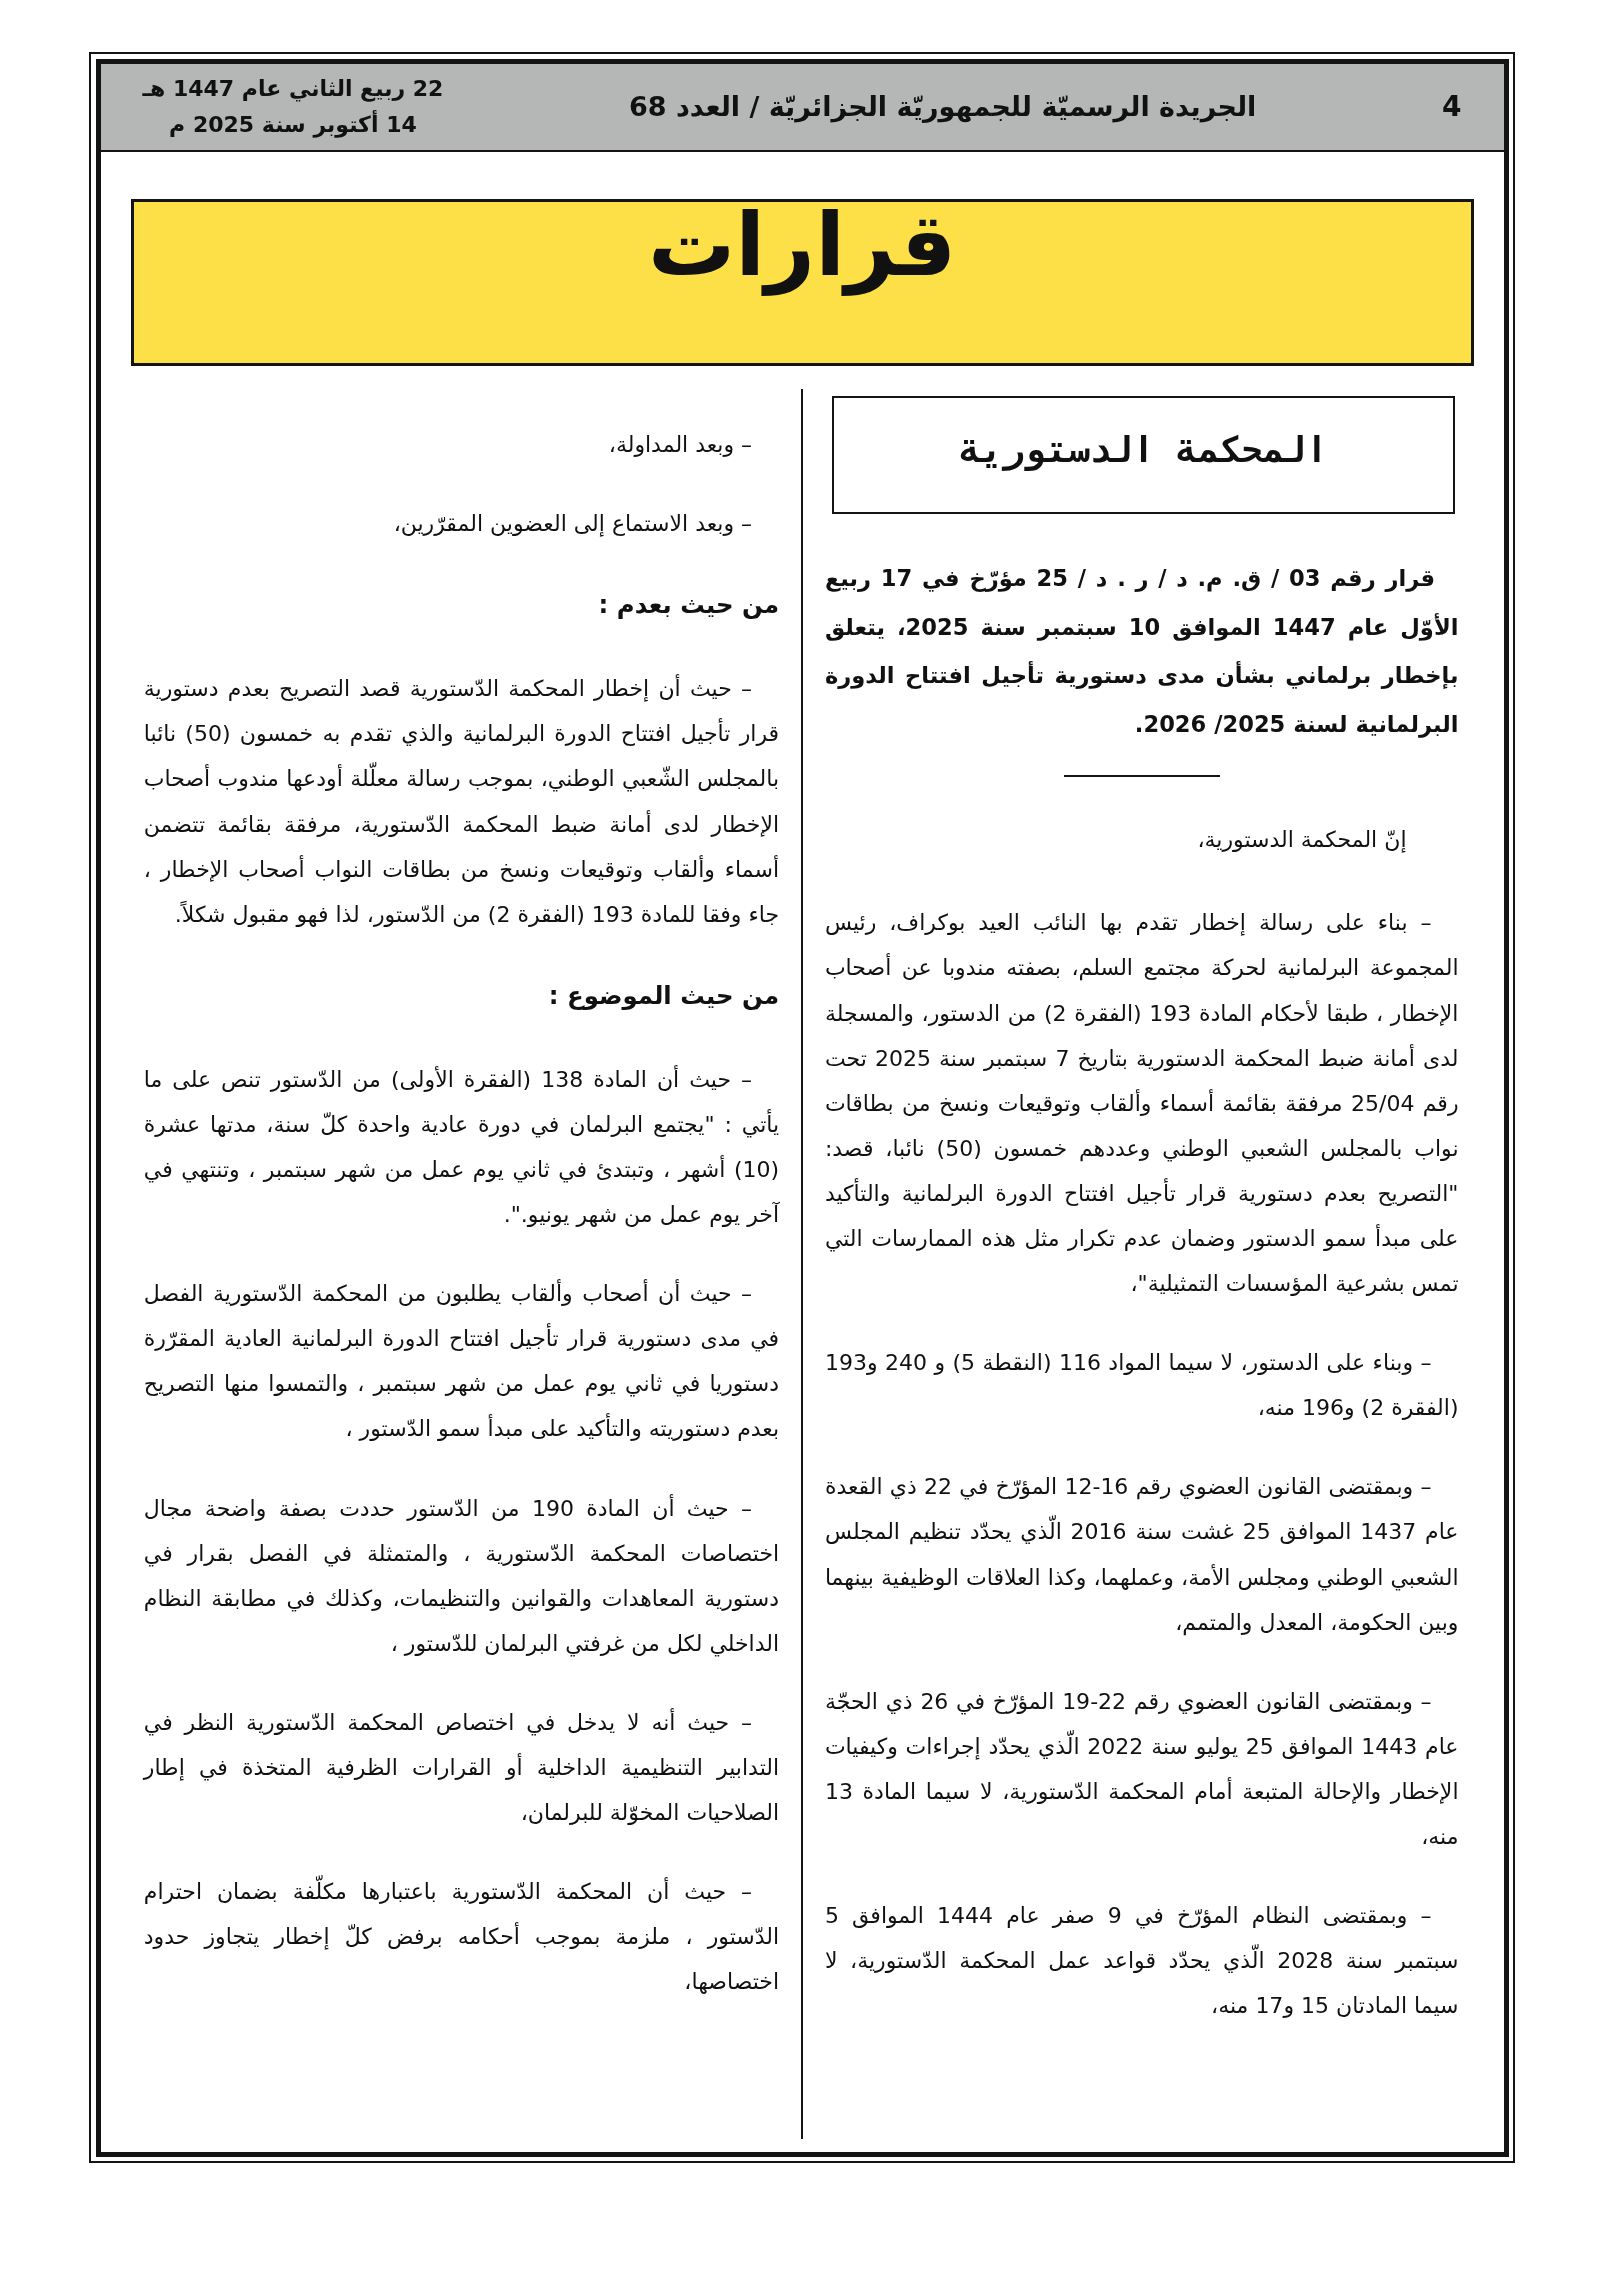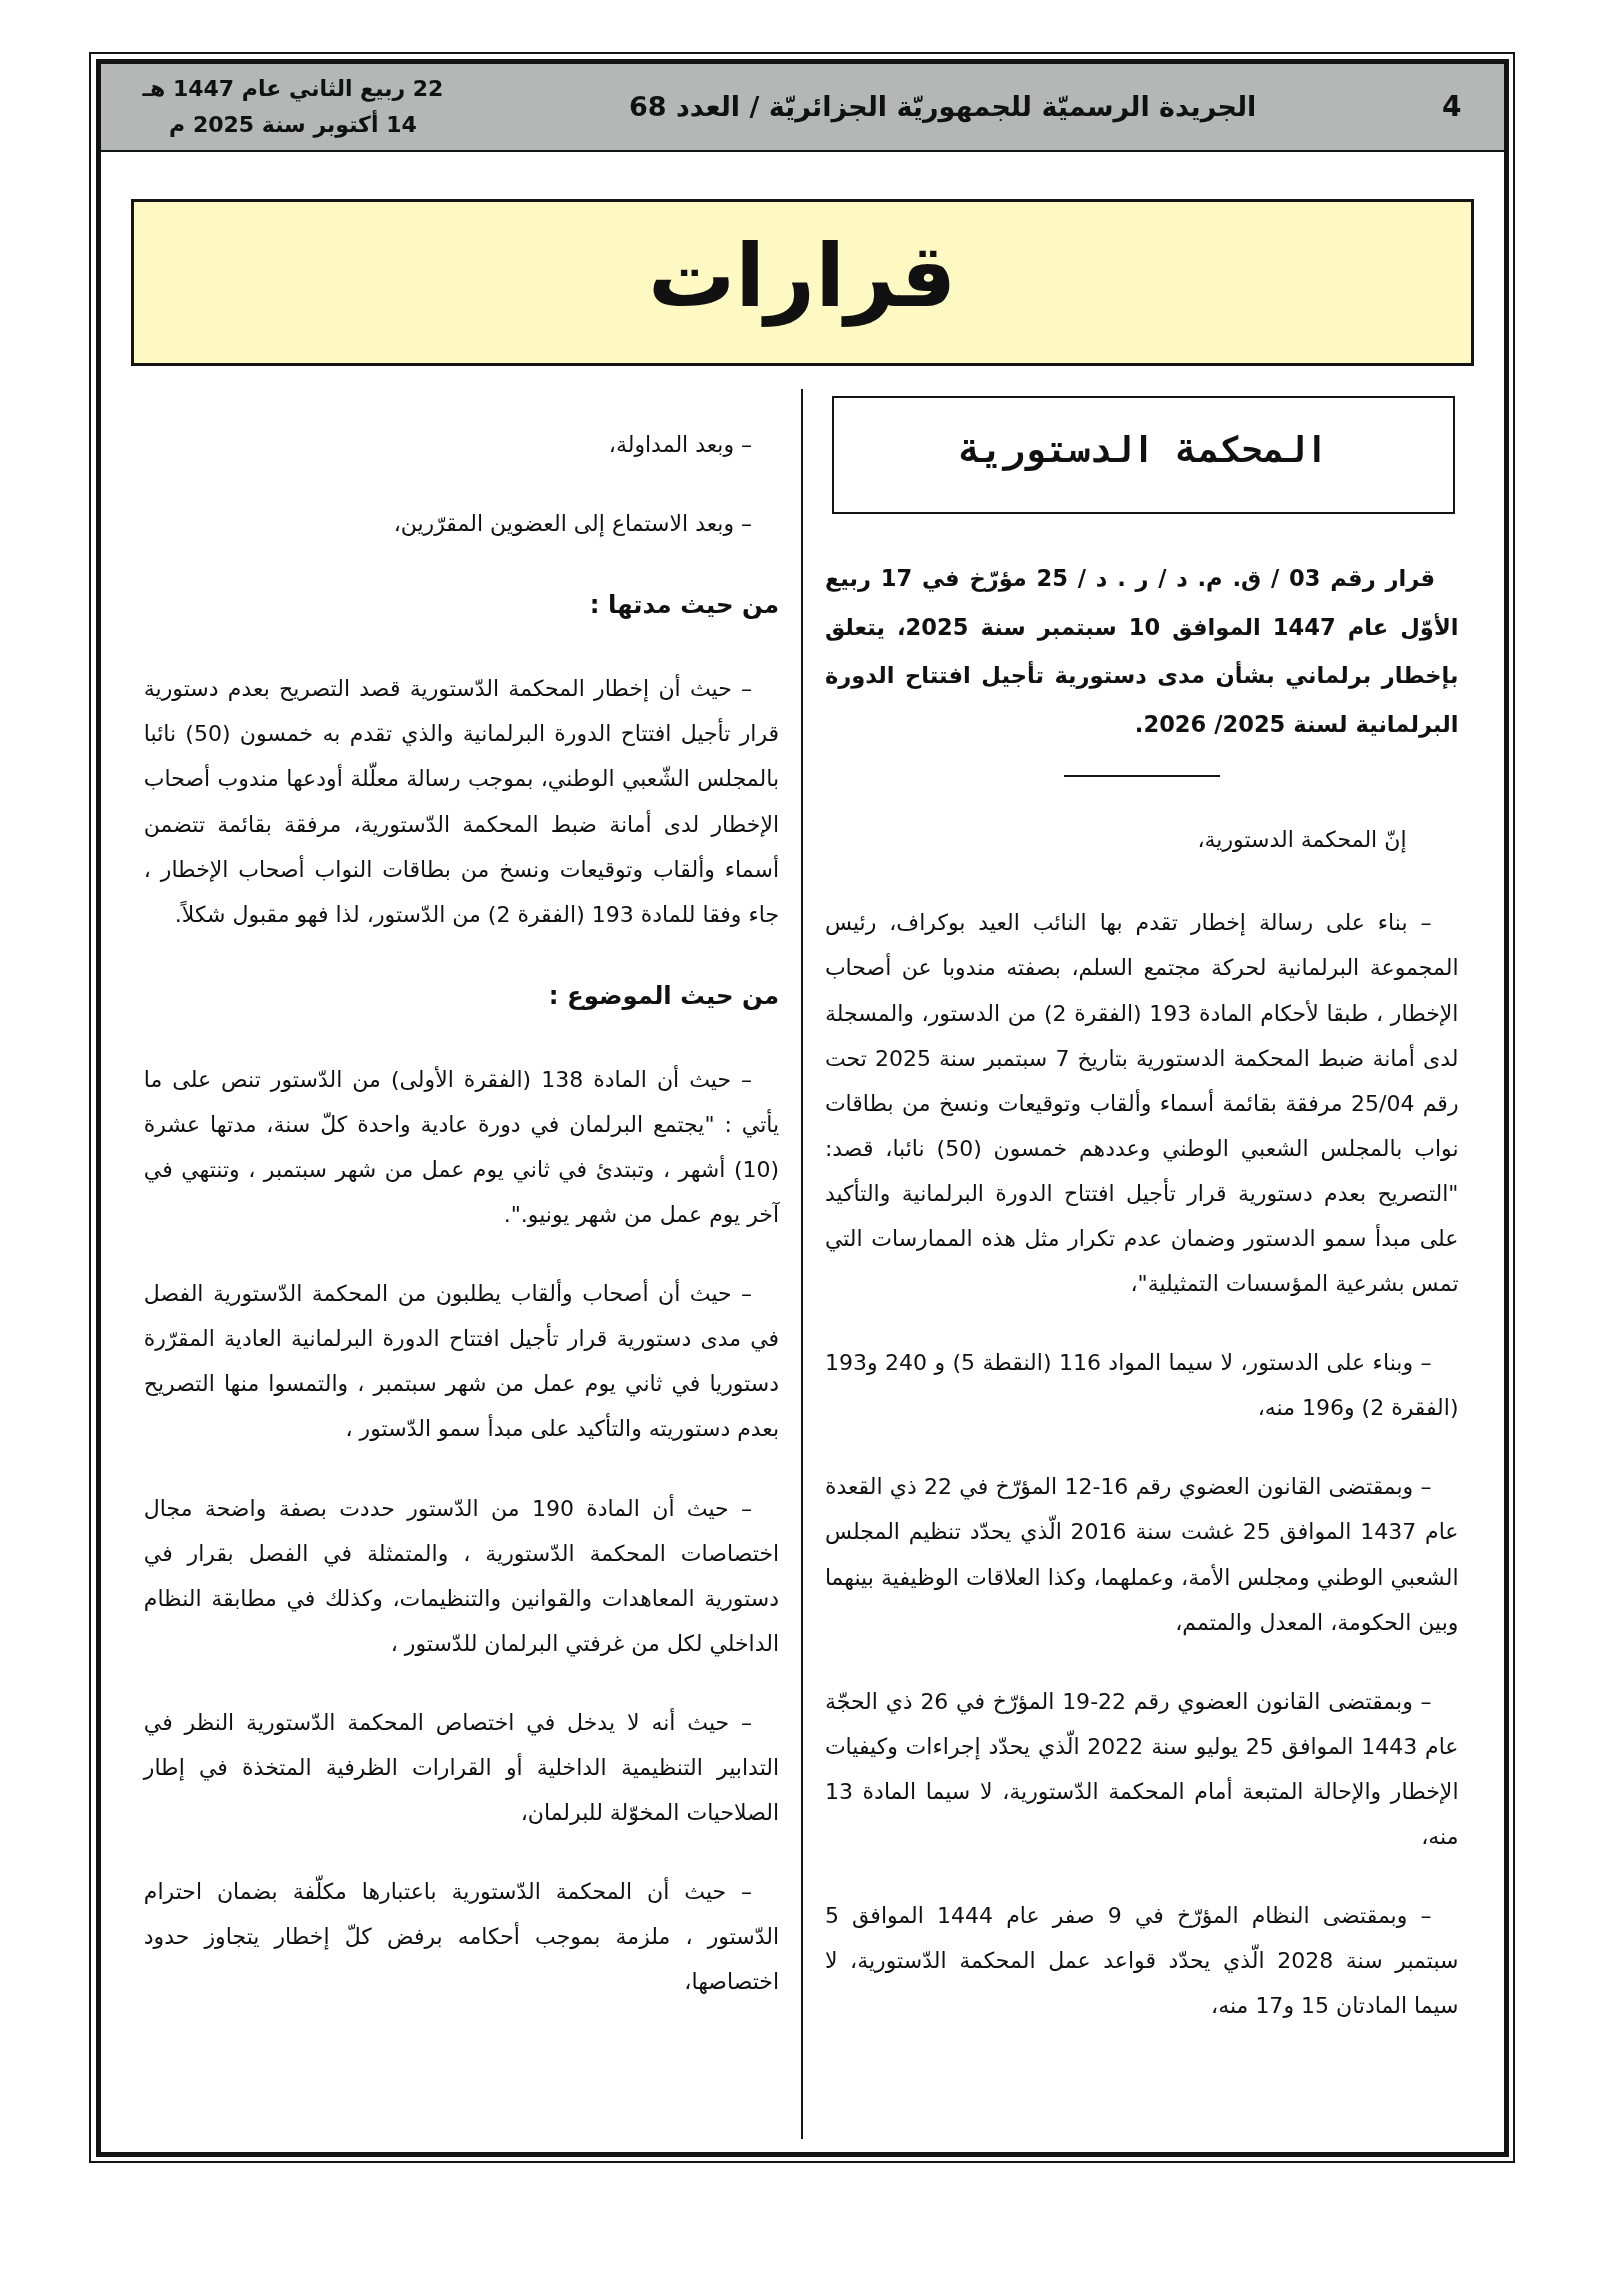--- a/index.html
+++ b/index.html
@@ -56,25 +56,24 @@
   }
   .masthead .dates {
     font-size: 22px;
     font-weight: 700;
     text-align: center;
     line-height: 1.6;
   }
   .banner {
     margin: 47px 30px 0 30px;
     border: 3.6px solid #141414;
-    background: #fef9c3;
+    background: #fde047;
     height: 161px;
     flex: 0 0 auto;
     display: flex;
-    align-items: center;
     justify-content: center;
   }
   .banner .banner-text {
     font-size: 87px;
     font-weight: 700;
     line-height: 1;
     padding-bottom: 11px;
   }
   .cols {
     flex: 1 1 auto;
@@ -172,21 +171,21 @@
           <p class="para">– وبمقتضى القانون العضوي رقم 16‏-‏12 المؤرّخ في 22 ذي القعدة عام 1437 الموافق 25 غشت سنة 2016 الّذي يحدّد تنظيم المجلس الشعبي الوطني ومجلس الأمة، وعملهما، وكذا العلاقات الوظيفية بينهما وبين الحكومة، المعدل والمتمم،</p>
           <p class="para">– وبمقتضى القانون العضوي رقم 22‏-‏19 المؤرّخ في 26 ذي الحجّة عام 1443 الموافق 25 يوليو سنة 2022 الّذي يحدّد إجراءات وكيفيات الإخطار والإحالة المتبعة أمام المحكمة الدّستورية، لا سيما المادة 13 منه،</p>
           <p class="para">– وبمقتضى النظام المؤرّخ في 9 صفر عام 1444 الموافق 5 سبتمبر سنة 2028 الّذي يحدّد قواعد عمل المحكمة الدّستورية، لا سيما المادتان 15 و17 منه،</p>
         </div>
 
         <div class="divider"></div>
 
         <div class="col col-left">
           <p class="para">– وبعد المداولة،</p>
           <p class="para">– وبعد الاستماع إلى العضوين المقرّرين،</p>
-          <h3 class="subhead">من حيث مدتها :</h3>
+          <h3 class="subhead">من حيث بعدم :</h3>
           <p class="para">– حيث أن إخطار المحكمة الدّستورية قصد التصريح بعدم دستورية قرار تأجيل افتتاح الدورة البرلمانية والذي تقدم به خمسون (50) نائبا بالمجلس الشّعبي الوطني، بموجب رسالة معلّلة أودعها مندوب أصحاب الإخطار لدى أمانة ضبط المحكمة الدّستورية، مرفقة بقائمة تتضمن أسماء وألقاب وتوقيعات ونسخ من بطاقات النواب أصحاب الإخطار ، جاء وفقا للمادة 193 (الفقرة 2) من الدّستور، لذا فهو مقبول شكلاً.</p>
           <h3 class="subhead">من حيث الموضوع :</h3>
           <p class="para">– حيث أن المادة 138 (الفقرة الأولى) من الدّستور تنص على ما يأتي : "يجتمع البرلمان في دورة عادية واحدة كلّ سنة، مدتها عشرة (10) أشهر ، وتبتدئ في ثاني يوم عمل من شهر سبتمبر ، وتنتهي في آخر يوم عمل من شهر يونيو.".</p>
           <p class="para">– حيث أن أصحاب وألقاب يطلبون من المحكمة الدّستورية الفصل في مدى دستورية قرار تأجيل افتتاح الدورة البرلمانية العادية المقرّرة دستوريا في ثاني يوم عمل من شهر سبتمبر ، والتمسوا منها التصريح بعدم دستوريته والتأكيد على مبدأ سمو الدّستور ،</p>
           <p class="para">– حيث أن المادة 190 من الدّستور حددت بصفة واضحة مجال اختصاصات المحكمة الدّستورية ، والمتمثلة في الفصل بقرار في دستورية المعاهدات والقوانين والتنظيمات، وكذلك في مطابقة النظام الداخلي لكل من غرفتي البرلمان للدّستور ،</p>
           <p class="para">– حيث أنه لا يدخل في اختصاص المحكمة الدّستورية النظر في التدابير التنظيمية الداخلية أو القرارات الظرفية المتخذة في إطار الصلاحيات المخوّلة للبرلمان،</p>
           <p class="para">– حيث أن المحكمة الدّستورية باعتبارها مكلّفة بضمان احترام الدّستور ، ملزمة بموجب أحكامه برفض كلّ إخطار يتجاوز حدود اختصاصها،</p>
         </div>
 
       </div>

